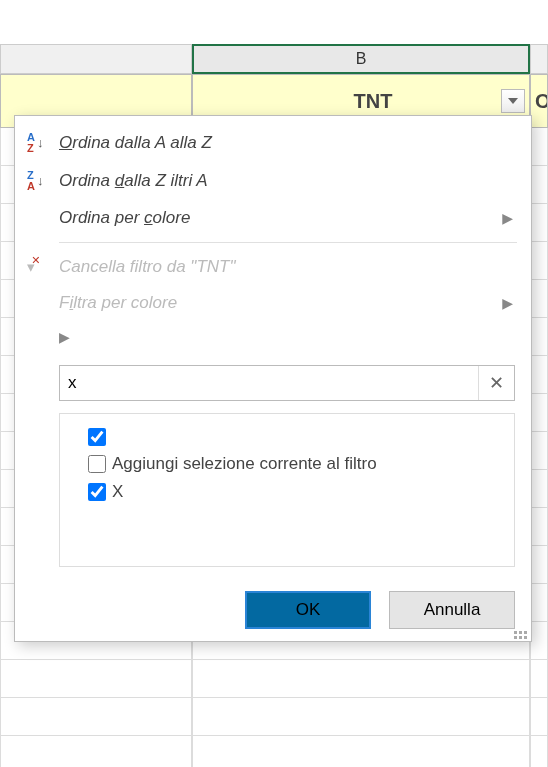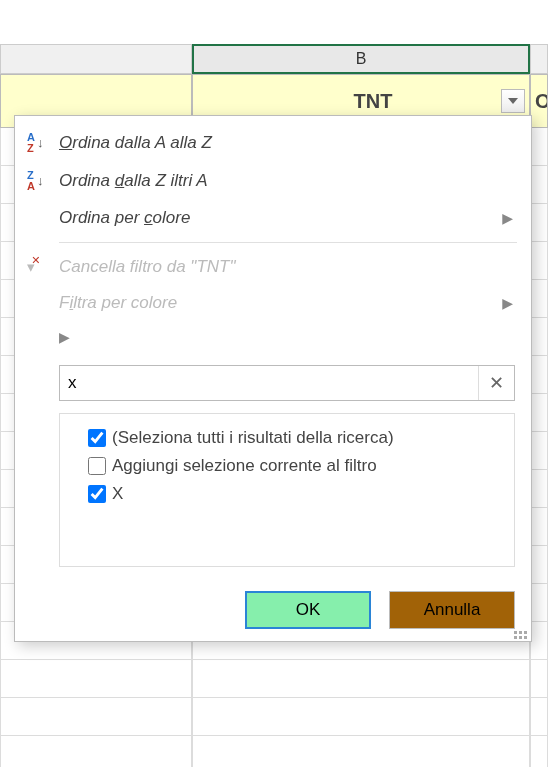--- a/index.html
+++ b/index.html
@@ -183,31 +183,31 @@
       margin-top: 24px;
       display: flex;
       gap: 18px;
       justify-content: flex-end;
       padding-right: 16px;
     }
     .btn {
       min-width: 126px;
       height: 38px;
       border: 1px solid #bbb;
-      background: #a16207;
+      background: #e5e5e5;
       font-size: 17px;
       font-family: inherit;
       display: flex;
       align-items: center;
       justify-content: center;
       cursor: pointer;
     }
     .btn.primary {
       border: 2px solid #2a84d6;
-      background: #86efac;
+      background: #0369a1;
     }
 
     .resize-grip {
       position: absolute;
       right: 4px;
       bottom: 2px;
       width: 16px;
       height: 16px;
       display: flex;
       flex-wrap: wrap;
@@ -424,21 +424,20 @@
   <div class="search-box">
     <input class="search-input" type="text" value="x" style="">
     <div class="clear-btn">
       <span>✕</span>
     </div>
   </div>
 
   <div class="checkbox-area">
     <div class="cb-row">
       <input type="checkbox" checked="" style="">
-      <span>(Seleziona tutti i risultati della ricerca)</span>
     </div>
     <div class="cb-row">
       <input type="checkbox" style="">
       <span>Aggiungi selezione corrente al filtro</span>
     </div>
     <div class="cb-row">
       <input type="checkbox" checked="" style="">
       <span>X</span>
     </div>
   </div>

